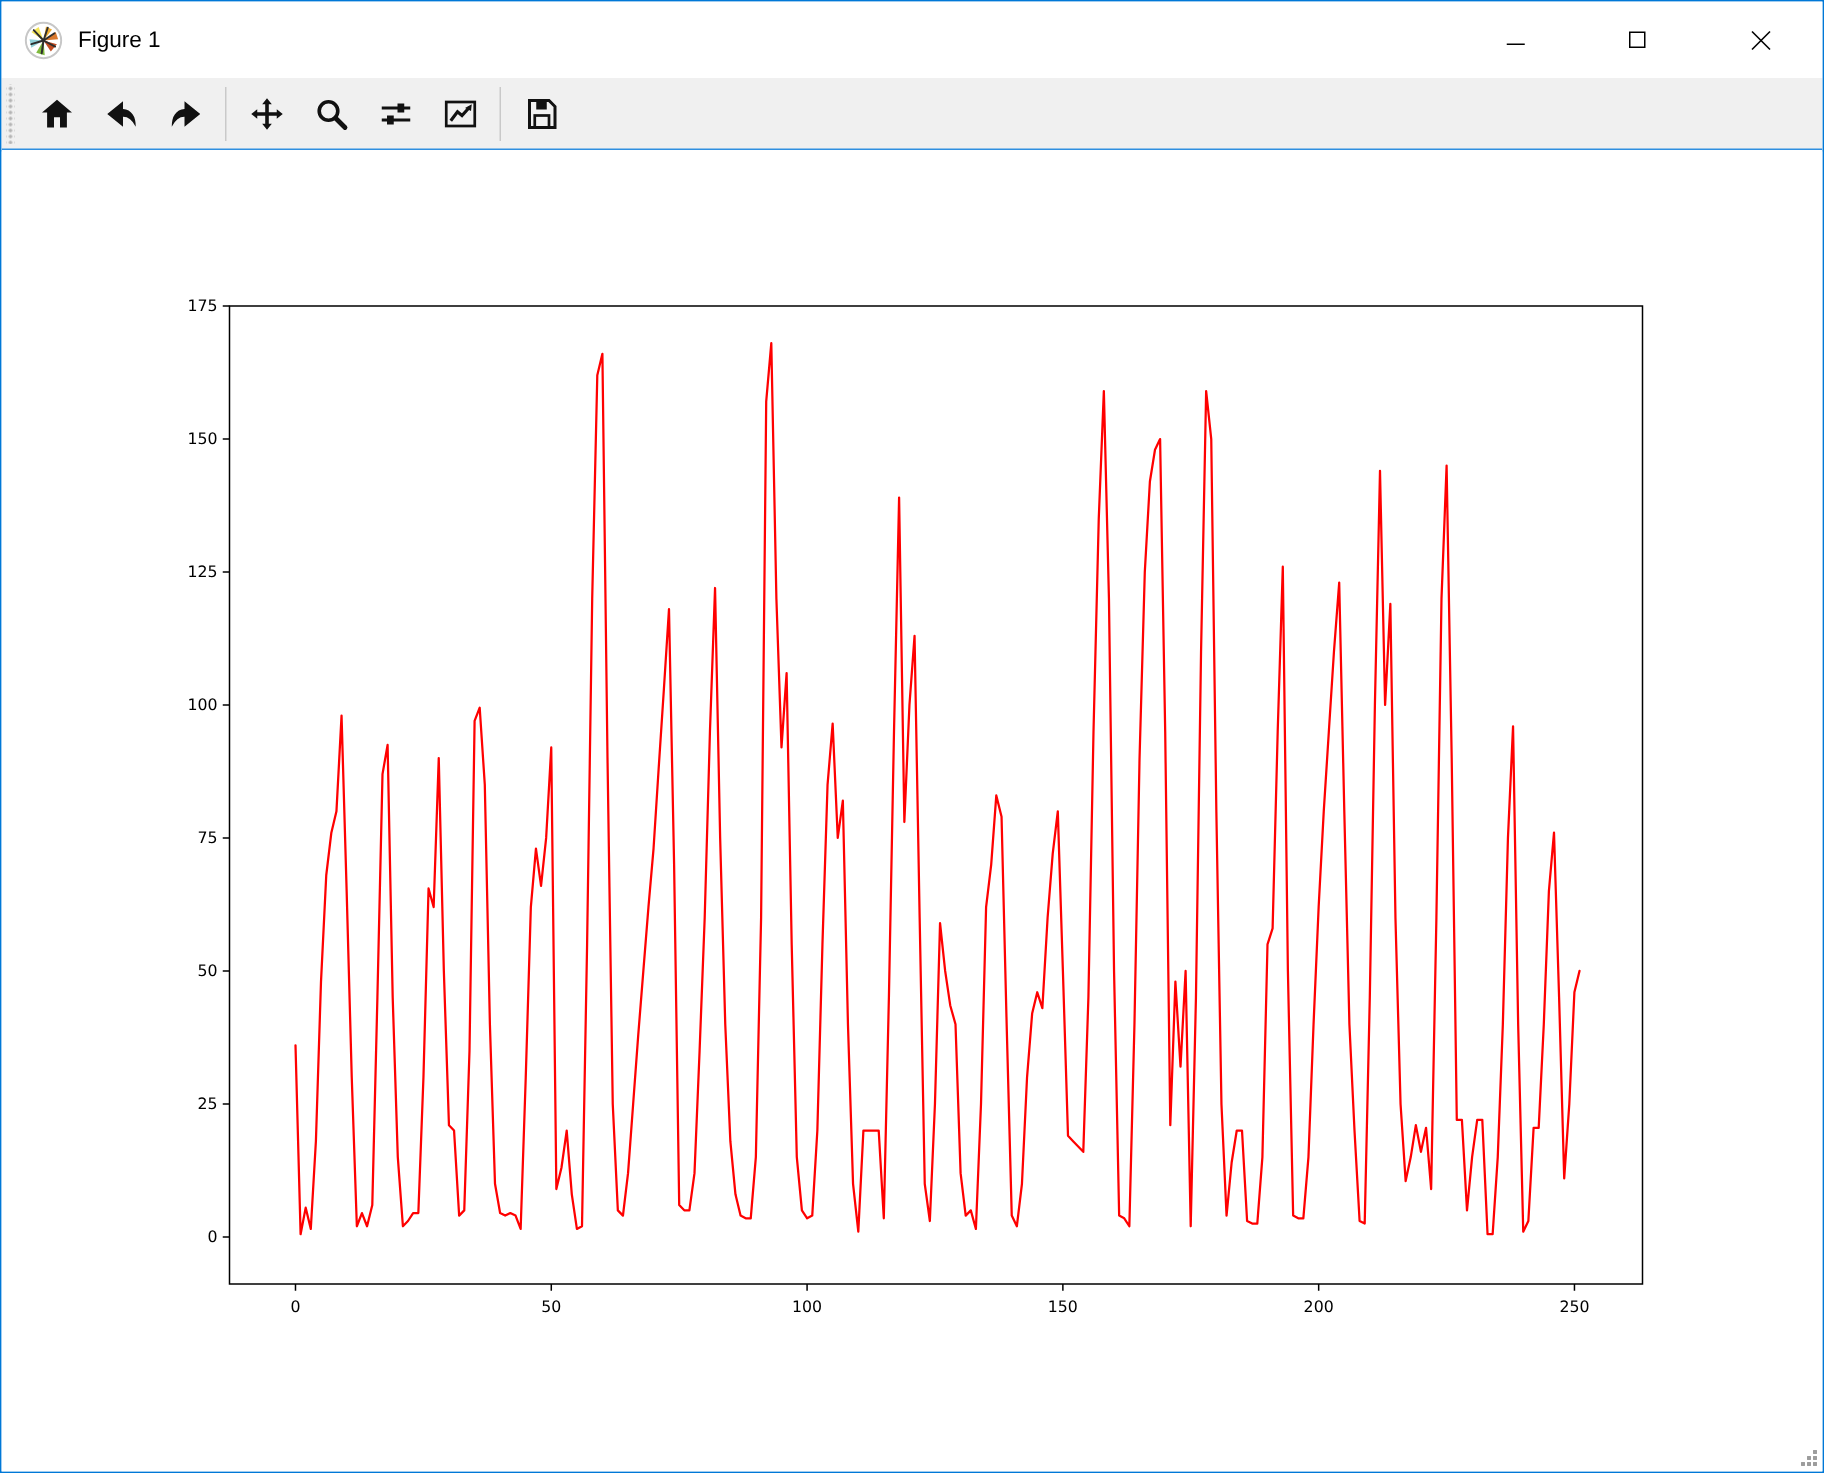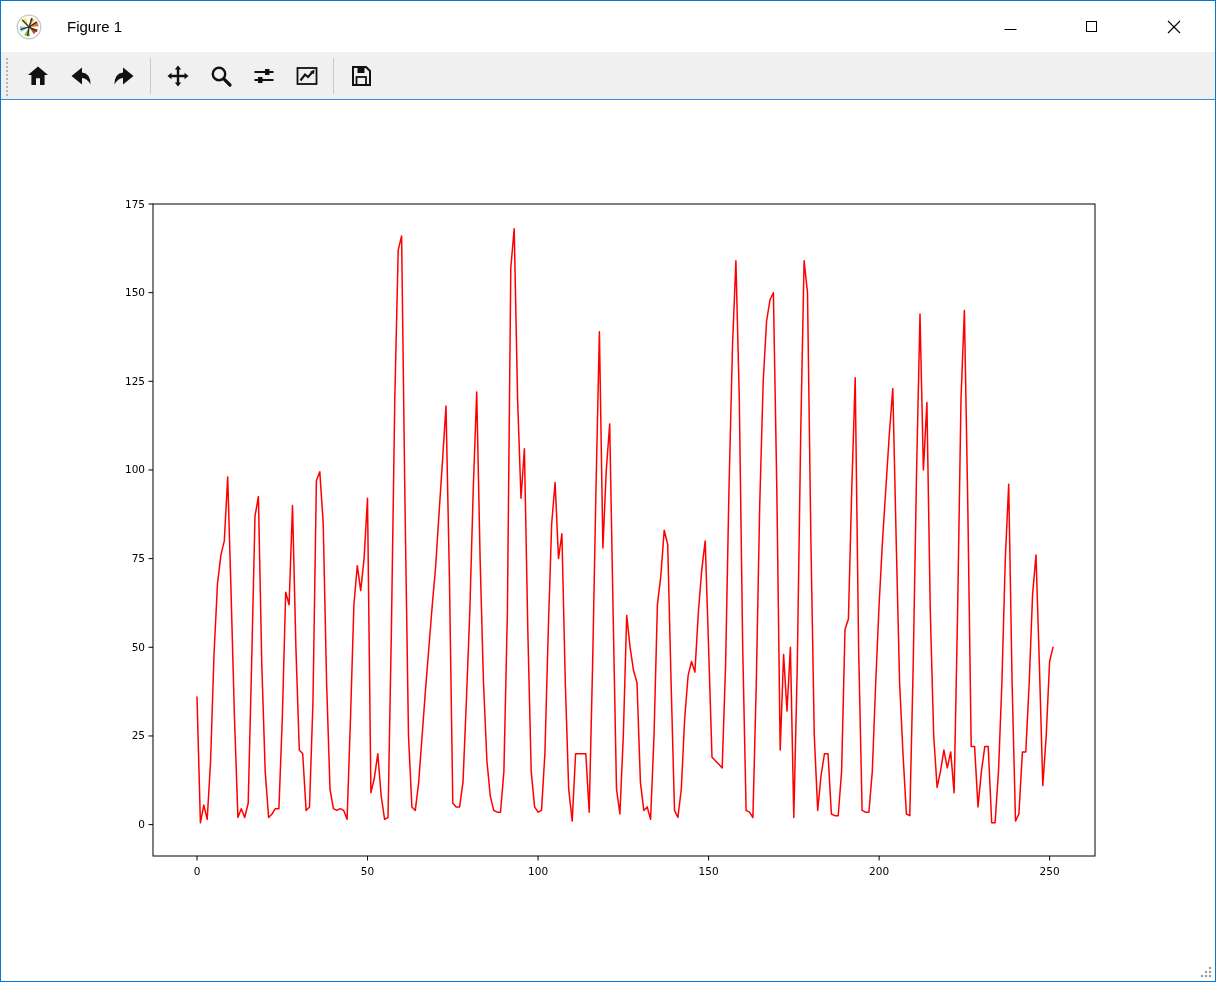--- a/index.html
+++ b/index.html
@@ -7,21 +7,21 @@
   .window {
     position:relative; width:1216px; height:982px; background:#ffffff;
     border:1px solid #0078d7; overflow:hidden;
   }
   
   .titlebar {
     position:absolute; top:0; left:0; right:0; height:51px; background:#ffffff;
     display:flex; align-items:center;
   }
   .app-icon { width:26px; height:26px; margin-left:15px; flex:0 0 auto; }
-  .window-title { margin-left:25px; font-size:15px; color:#000; }
+  .window-title { margin-left:10px; font-size:15px; color:#000; }
   .win-controls { position:absolute; top:0; right:0; height:51px; }
   .win-btn {
     position:absolute; top:0; width:46px; height:51px; display:flex;
     align-items:center; justify-content:center; background:transparent; cursor:default;
   }
   .btn-min { right:182px; } .btn-max { right:101px; } .btn-close { right:18px; }
   
   .toolbar {
     position:absolute; top:51px; left:0; right:0; height:48px; background:#f0f0f0;
     display:flex; align-items:center;

